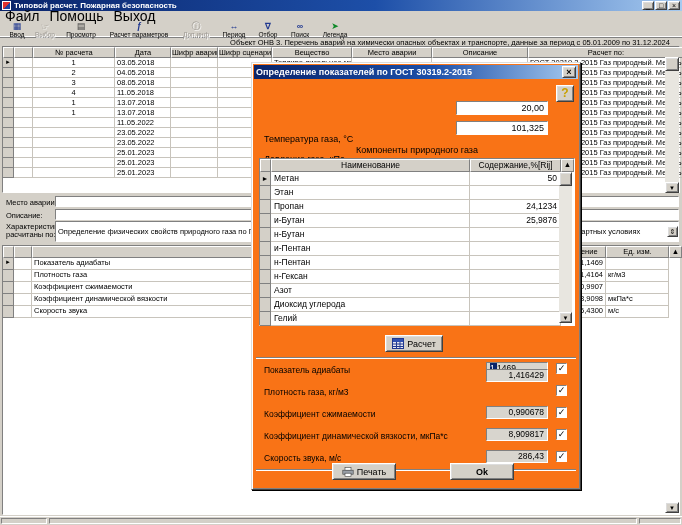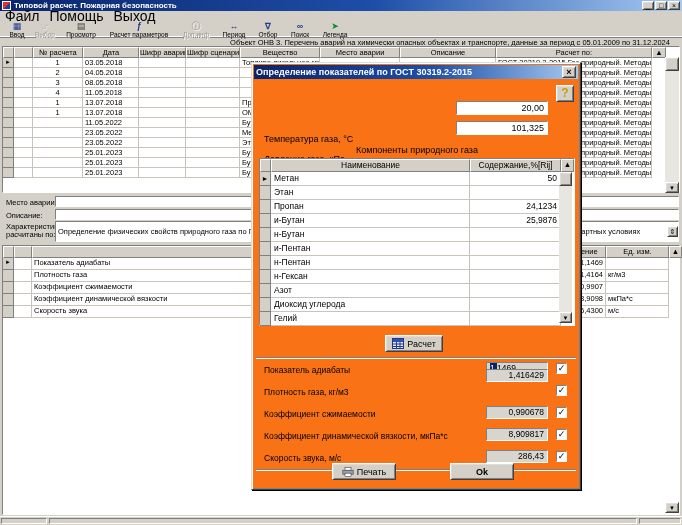--- a/index.html
+++ b/index.html
@@ -32,21 +32,21 @@
 
   #gridcaption { position:absolute; left:218px; top:38px; width:464px; height:8px; font-size:7.5px; text-align:center; white-space:nowrap; }
 
   
   #maintable { position:absolute; left:2px; top:46px; width:678px; height:147px; background:#fff; border:1px solid; border-color:#808080 #fff #fff #808080; }
   .mt-headrow { display:flex; height:11px; }
   .hcell { background:#d4d0c8; border:1px solid; border-color:#ffffff #808080 #808080 #ffffff; font-size:7.5px; line-height:9px; text-align:center; overflow:hidden; white-space:nowrap; flex:none; }
   .mtr { display:flex; height:10px; }
   .mc { border-right:1px solid #c8c4bc; border-bottom:1px solid #c8c4bc; font-size:7.5px; line-height:9px; padding:0 2px; overflow:hidden; white-space:nowrap; flex:none; }
   .mc.selcol { background:#d4d0c8; border-right:1px solid #808080; border-bottom:1px solid #808080; padding:0; text-align:center; font-size:6px; line-height:9px; }
-  .w0{width:11px;} .w1{width:19px;} .w2{width:50px;text-align:center;} .w3{width:56px;} .w4{width:47px;} .w5{width:54px;} .w6{width:80px;} .w7{width:80px;} .w8{width:96px;} .w9{width:156px;}
+  .w0{width:11px;} .w1{width:19px;} .w2{width:82px;text-align:center;} .w3{width:56px;} .w4{width:47px;} .w5{width:54px;} .w6{width:80px;} .w7{width:80px;} .w8{width:96px;} .w9{width:156px;}
 
   
   .sb { position:absolute; background:#e8e6e0; }
   .sbtn { position:absolute; width:13px; height:11px; font-size:6px; line-height:10px; text-align:center; }
   .sthumb { position:absolute; width:13px; }
 
   
   .flabel { position:absolute; font-size:7.5px; line-height:8px; white-space:nowrap; }
   .tfield { position:absolute; background:#fff; font-size:7.5px; line-height:9px; padding:0 2px; overflow:hidden; white-space:nowrap; }
 

